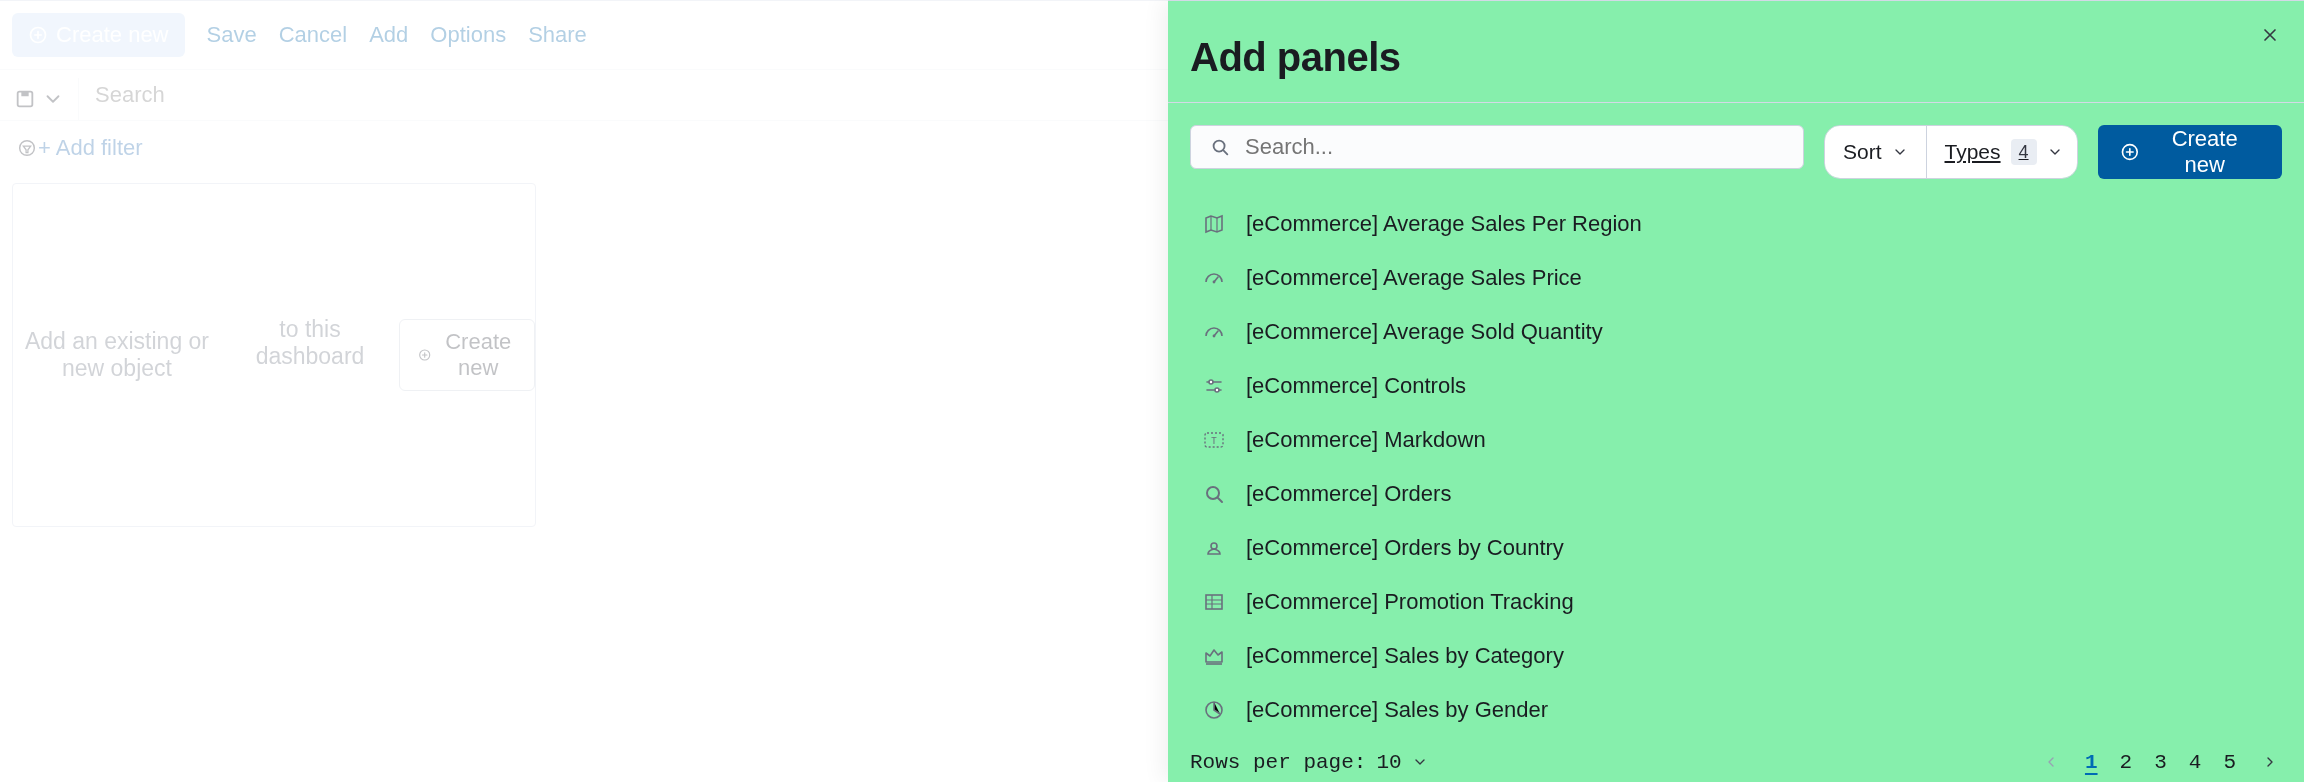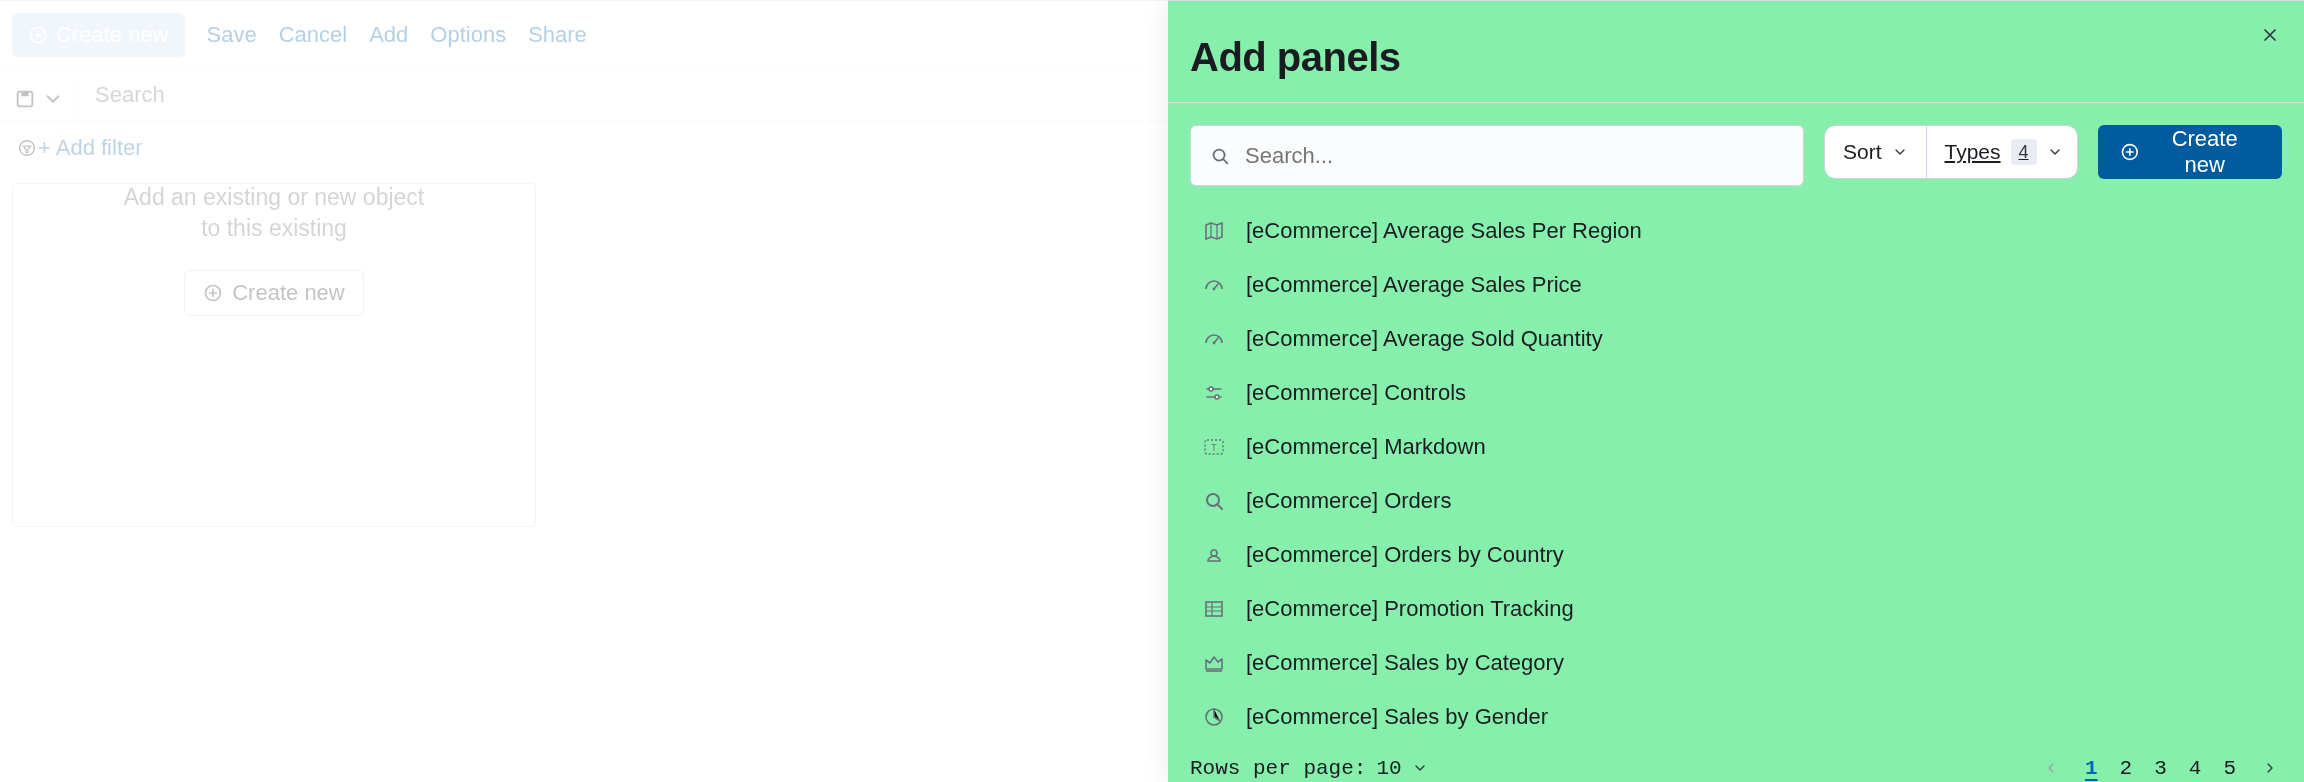--- a/index.html
+++ b/index.html
@@ -37,21 +37,21 @@
     color: #69707d;
   }
 
   .filter-row { display: flex; align-items: center; padding: 14px 16px; }
   .filter-row .filter-icon { width: 22px; height: 22px; color: #343741; }
   .add-filter { color: #2a6db0; font-size: 22px; cursor: pointer; }
 
   .empty-panel {
     margin: 8px 12px; width: 524px; height: 344px;
     border: 1px solid #d3dae6; border-radius: 4px;
-    display: flex; flex-direction: column; align-items: center; justify-content: flex-start;
+    display: flex; flex-direction: row; align-items: center; justify-content: flex-start;
     color: #69707d; font-size: 23px; text-align: center; gap: 28px;
   }
   .empty-panel .line2 { margin-top: -24px; }
   .btn-create-inner {
     display: inline-flex; align-items: center; gap: 9px;
     border: 1px solid #c9cfda; background: #fff; color: #343741;
     border-radius: 6px; padding: 9px 18px; font-size: 22px; cursor: pointer;
   }
   .btn-create-inner svg { width: 20px; height: 20px; color: #343741; }
 
@@ -68,29 +68,29 @@
   }
   .flyout-title { font-size: 40px; font-weight: 600; letter-spacing: -0.5px; }
   .close-btn { background: none; border: none; cursor: pointer; padding: 4px; margin-top: -14px; margin-right: -14px; }
   .close-btn svg { width: 20px; height: 20px; color: #343741; }
 
   .flyout-body { flex: 1; padding: 22px 22px 0 22px; display: flex; flex-direction: column; position: relative; }
 
   .controls-row { display: flex; align-items: stretch; gap: 20px; margin-bottom: 18px; }
   .search-box {
     flex: 0 0 614px; display: flex; align-items: center; gap: 14px;
-    border: 1px solid #cdd3df; border-radius: 6px; padding: 0 18px; height: 61px;
+    border: 1px solid #cdd3df; border-radius: 6px; padding: 0 18px; height: 44px;
     background: #fbfcfd;
   }
   .search-box svg { width: 22px; height: 22px; color: #69707d; }
   .search-box input {
     flex: 1; border: none; outline: none; background: transparent; font-size: 22px; color: #343741;
   }
   .filter-group {
-    display: flex; border: 1px solid #cdd3df; border-radius: 11px; height: 54px; overflow: hidden;
+    display: flex; border: 1px solid #cdd3df; border-radius: 16px; height: 54px; overflow: hidden;
   }
   .filter-seg {
     display: flex; align-items: center; gap: 10px; padding: 0 18px; cursor: pointer;
     font-size: 21px; color: #1a1c21; background: #fff;
   }
   .filter-seg + .filter-seg { border-left: 1px solid #cdd3df; text-decoration: underline; }
   .badge {
     display: inline-flex; align-items: center; justify-content: center;
     min-width: 26px; height: 26px; padding: 0 7px; border-radius: 4px;
     background: #e9edf3; color: #343741; font-size: 18px; font-weight: 500;
@@ -228,21 +228,21 @@
 
   <div class="filter-row">
     <svg class="filter-icon" viewBox="0 0 24 24">
         <use href="#i-filter"></use>
       </svg>
     <span class="add-filter">+ Add filter</span>
   </div>
 
   <div class="empty-panel">
     <span>Add an existing or new object</span>
-    <span class="line2">to this existing</span>
+    <span class="line2">to this dashboard</span>
     <button class="btn-create-inner">
       <svg viewBox="0 0 24 24">
           <use href="#i-plus-circle"></use>
         </svg>
       <span>Create new</span>
     </button>
   </div>
 
 </div>
 <div class="dim-overlay"></div>

